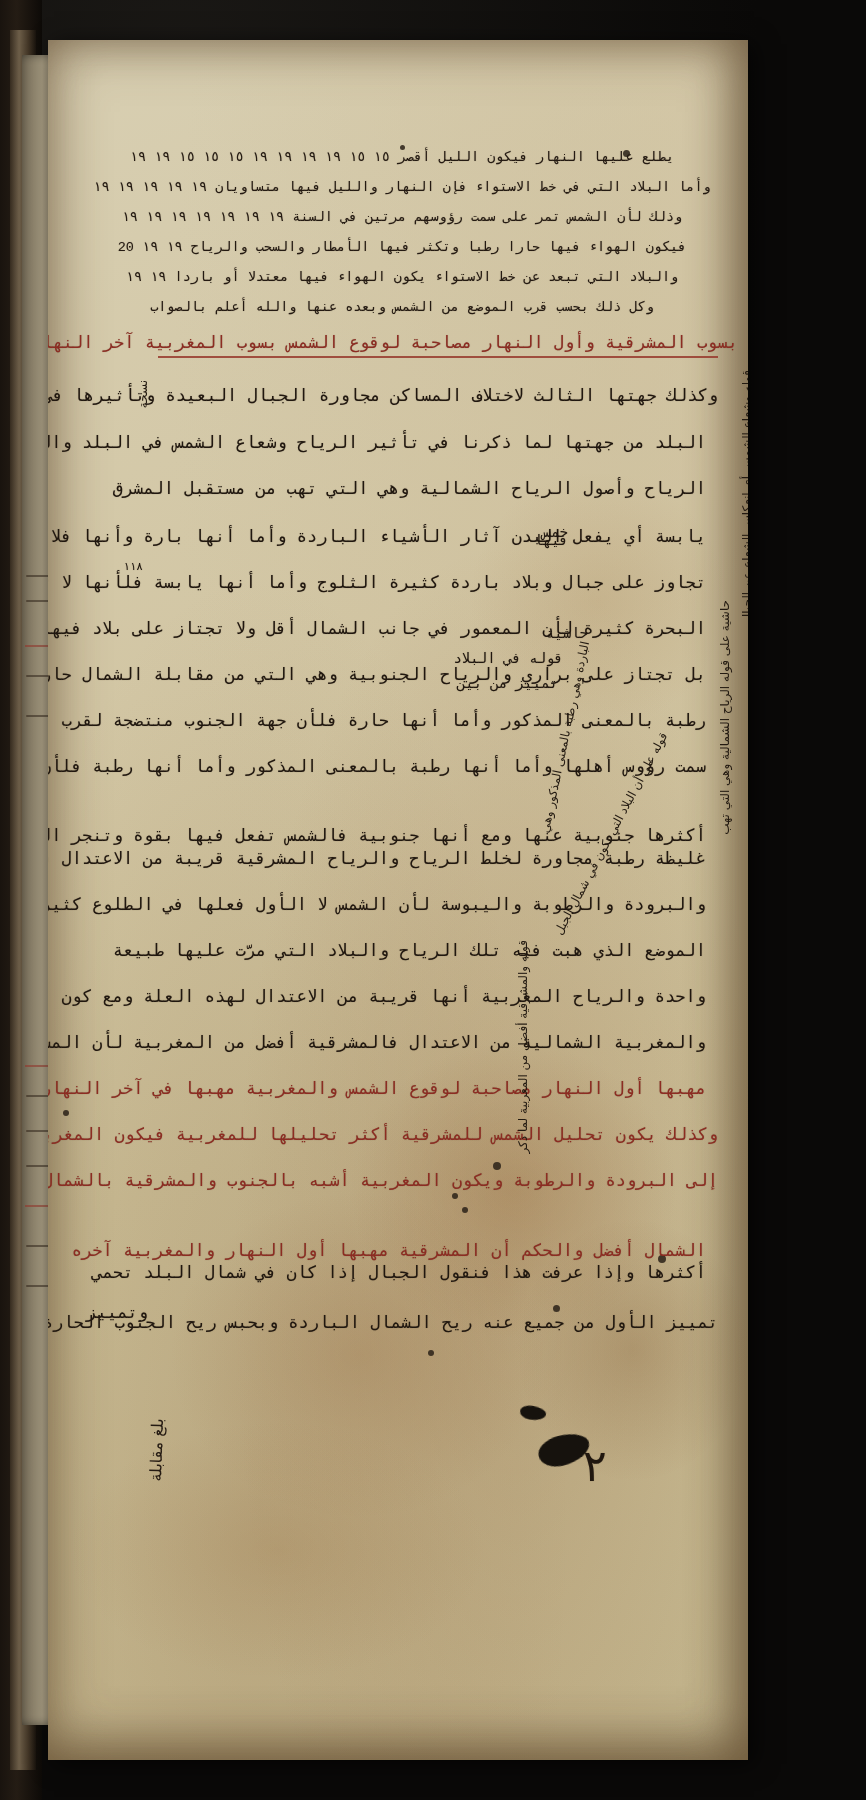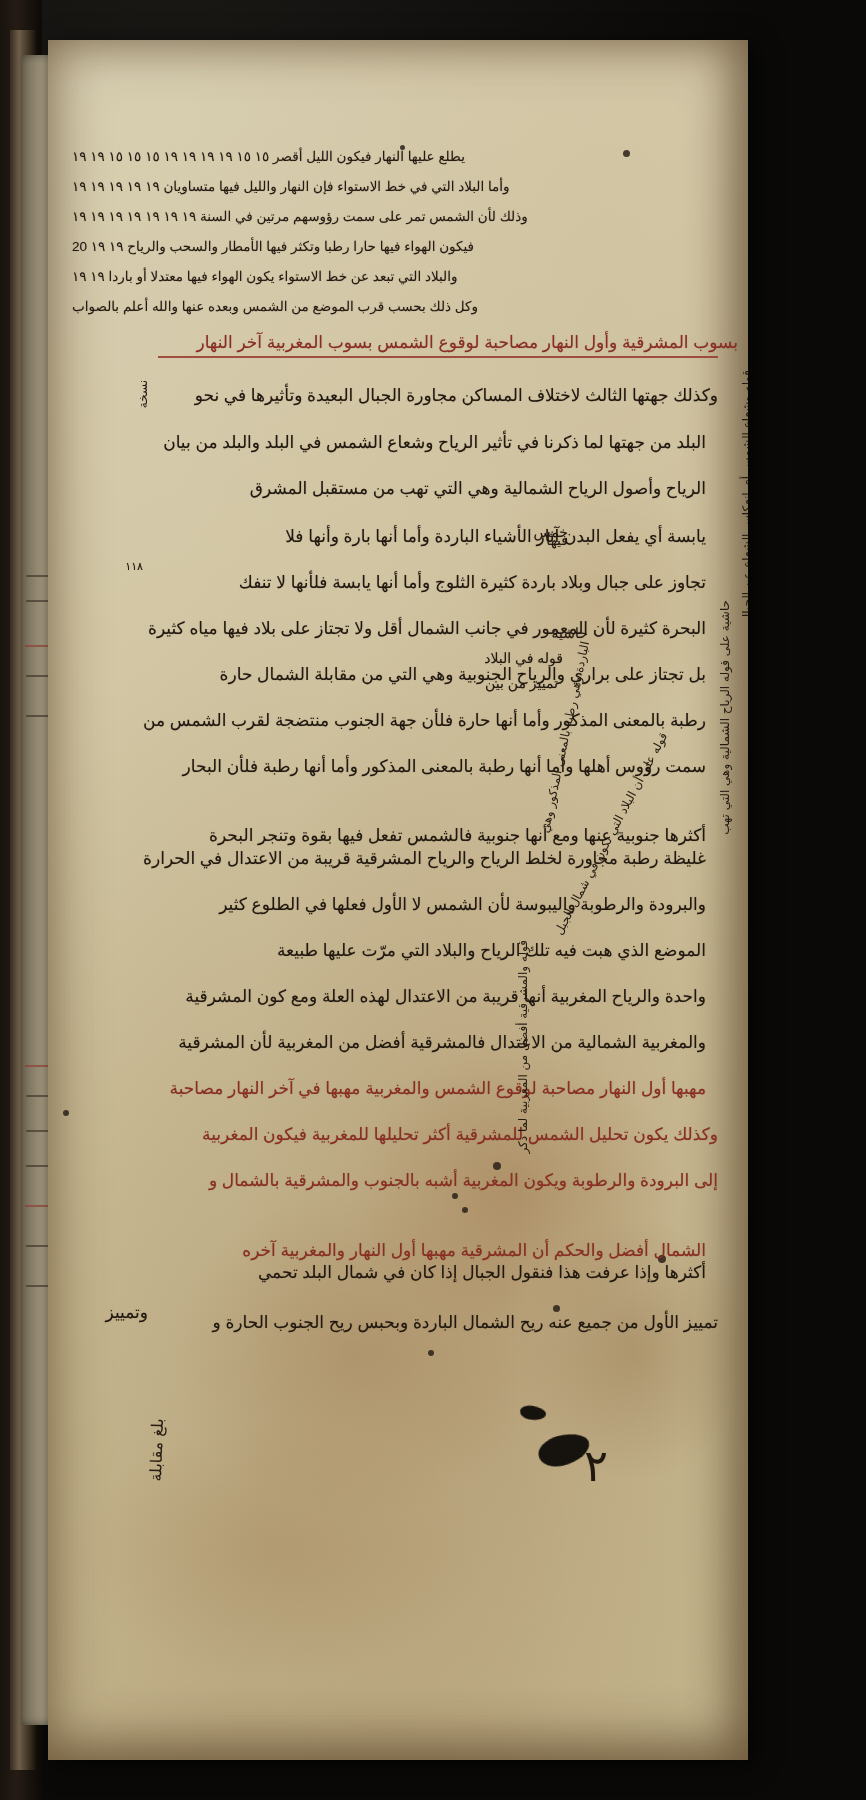--- a/index.html
+++ b/index.html
@@ -121,24 +121,24 @@
     position: absolute;
     left: 0;
     top: 0;
     width: 700px;
     height: 1720px;
   }
 
   .line {
     position: absolute;
     direction: rtl;
-    text-align: left;
+    text-align: center;
     white-space: nowrap;
     color: #20170f;
-    font-family: Liberation Sans, sans-serif;
+    font-family: Liberation Mono, monospace;
     font-size: 17px;
     letter-spacing: -0.3px;
     text-shadow: 0 0 1px rgba(40,28,16,0.35);
   }
   .line.red { color: #8d2c22; }
   .line.small { font-size: 14px; }
   .line.tiny { font-size: 11px; }
 
   
   .topblock .line {

